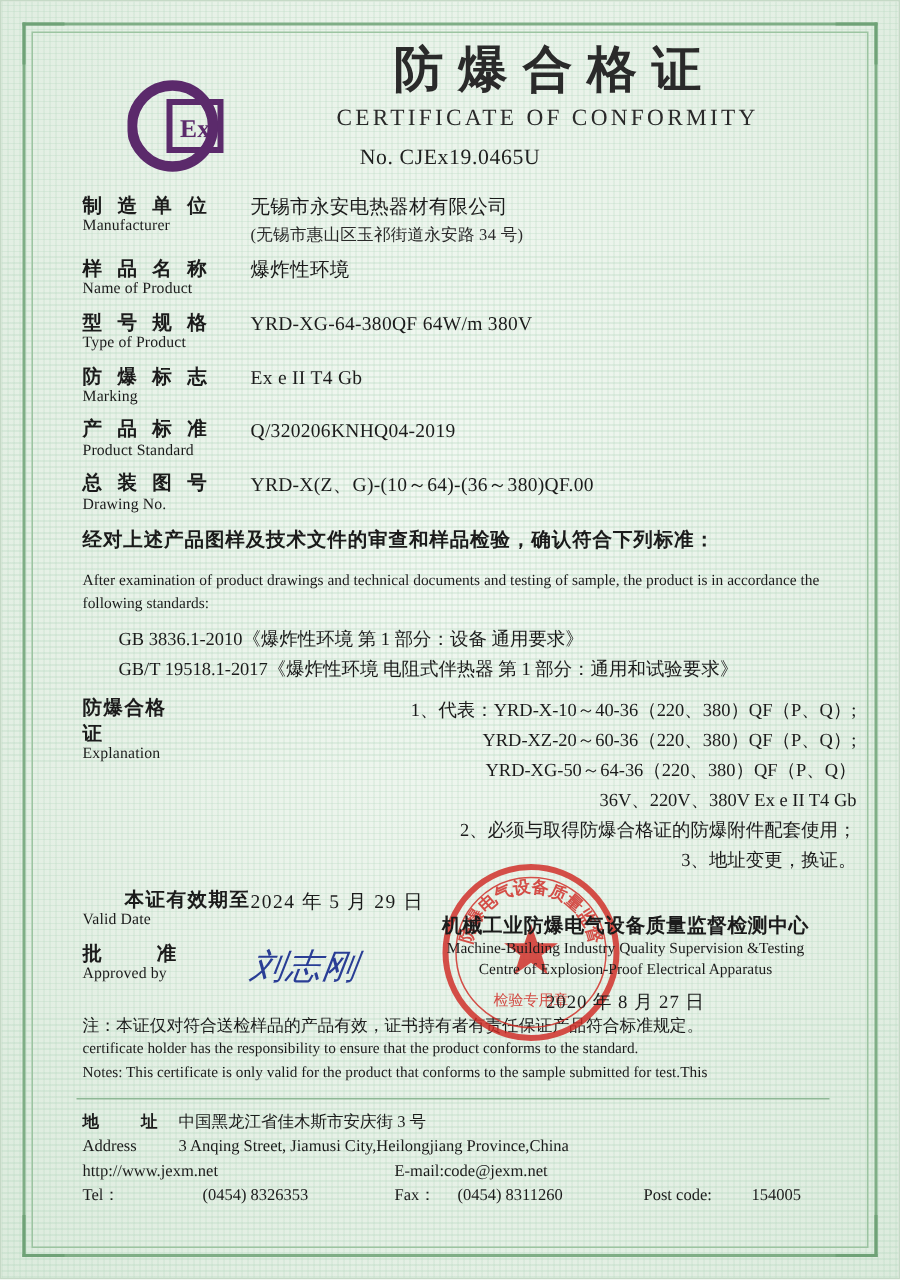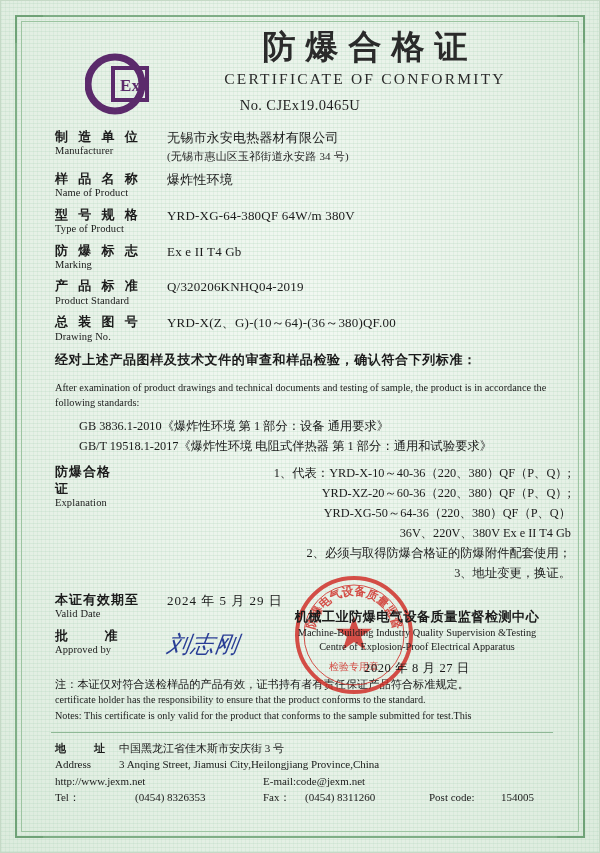--- a/index.html
+++ b/index.html
@@ -401,21 +401,21 @@
         <div class="indent">36V、220V、380V  Ex e II T4 Gb</div>
         <div>2、必须与取得防爆合格证的防爆附件配套使用；</div>
         <div>3、地址变更，换证。</div>
       </div>
     </div>
 
     <div class="bottom-rows">
 
       <div class="row">
         <div class="label">
-          <div class="lab-cn" style="letter-spacing:1px;">本证有效期至</div>
+          <div class="lab-cn" style="letter-spacing:1px;text-align:right;">本证有效期至</div>
           <div class="lab-en">Valid Date</div>
         </div>
         <div class="value">
           <div class="val-main valid-val">2024 年 5 月 29 日</div>
         </div>
       </div>
 
       <div class="row" style="margin-top:4px;">
         <div class="label">
           <div class="lab-cn">批　　准</div>

